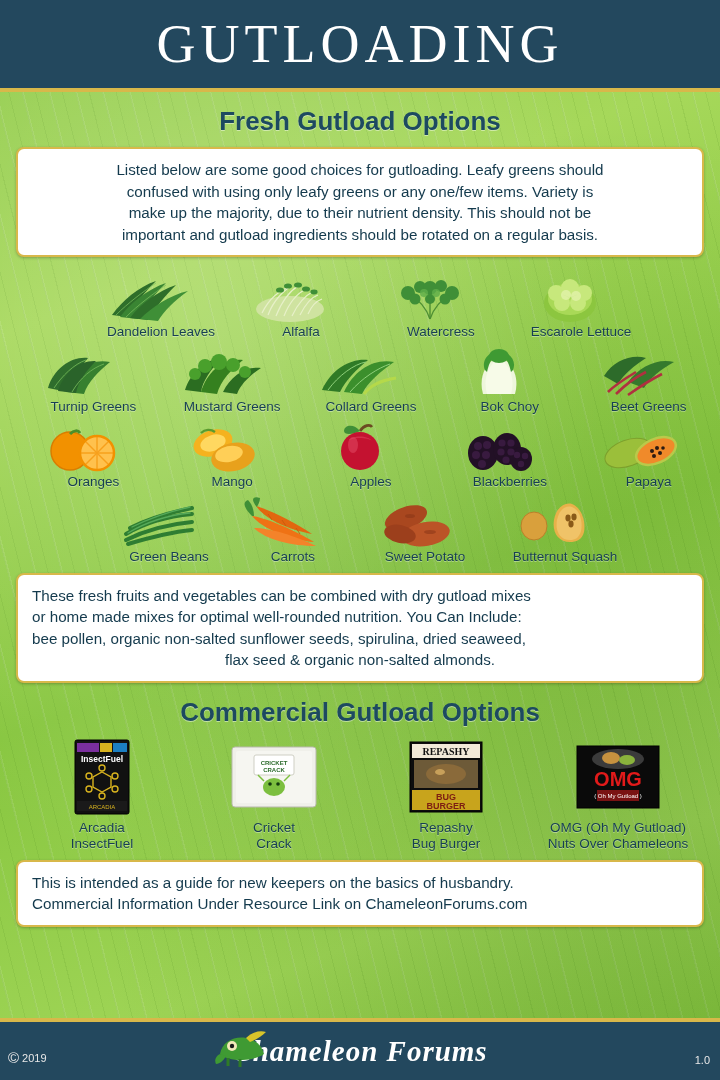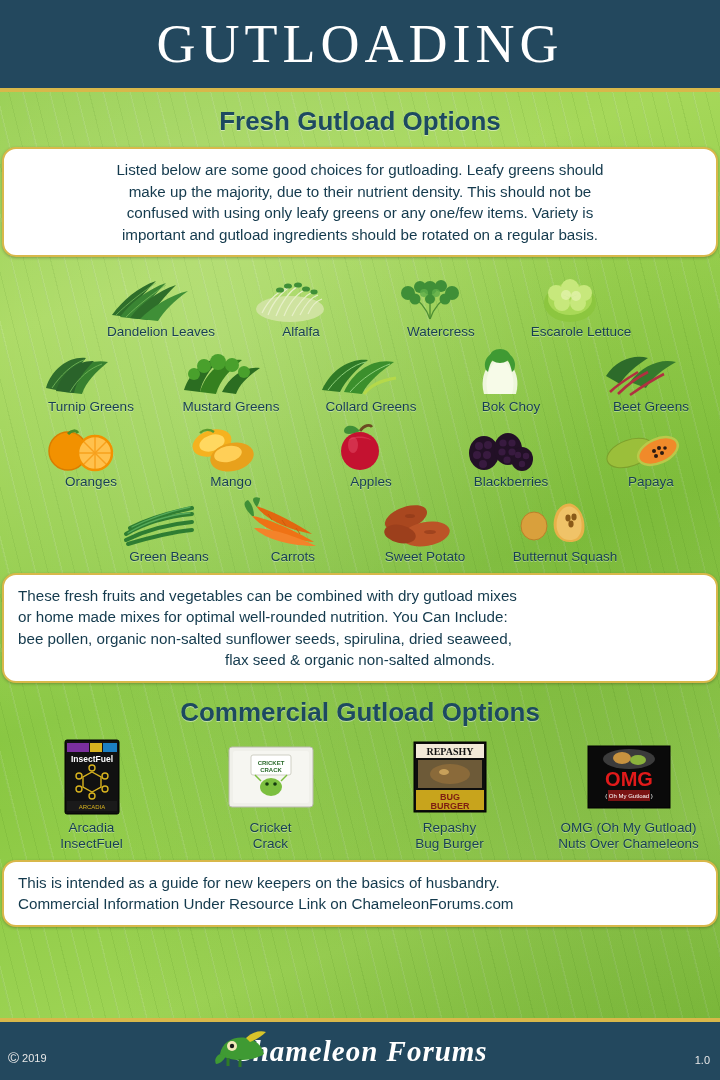--- a/index.html
+++ b/index.html
@@ -39,36 +39,36 @@
   }
   .header-title {
     font-family: "Liberation Serif", serif;
     color: #ffffff;
     font-size: 54px;
     letter-spacing: 5px;
     font-weight: 400;
     line-height: 1;
   }
 
-  .content { position: relative; padding: 0 2px; }
+  .content { position: relative; padding: 0 16px; }
 
   .section-title {
     text-align: center;
     color: #1d4a60;
     font-size: 26px;
     font-weight: bold;
     margin-top: 14px;
     margin-bottom: 10px;
     text-shadow: 0 1px 0 rgba(255,255,255,0.45);
   }
 
   .callout {
     background: #ffffff;
     border: 2px solid #d8b84a;
-    border-radius: 14px;
+    border-radius: 8px;
     padding: 10px 14px;
     box-shadow: 0 1px 3px rgba(0,0,0,0.25);
   }
   .callout p {
     color: #143a4d;
     font-size: 15.2px;
     line-height: 1.42;
     text-align: center;
   }
   .callout.left p { text-align: left; }
@@ -158,22 +158,22 @@
   <div class="header">
     <div class="header-title">GUTLOADING</div>
   </div>
 
   <div class="content">
 
     <div class="section-title">Fresh Gutload Options</div>
 
     <div class="callout">
       <p>Listed below are some good choices for gutloading. Leafy greens should</p>
+      <p>confused with using only leafy greens or any one/few items. Variety is</p>
       <p>make up the majority, due to their nutrient density. This should not be</p>
-      <p>confused with using only leafy greens or any one/few items. Variety is</p>
       <p>important and gutload ingredients should be rotated on a regular basis.</p>
     </div>
 
     <div class="food-rows">
 
       <div class="food-row">
         <div class="food-item">
           <div class="thumb">
             <svg width="100" height="52" viewBox="0 0 100 52">
               <g fill="#2e6e2a">

